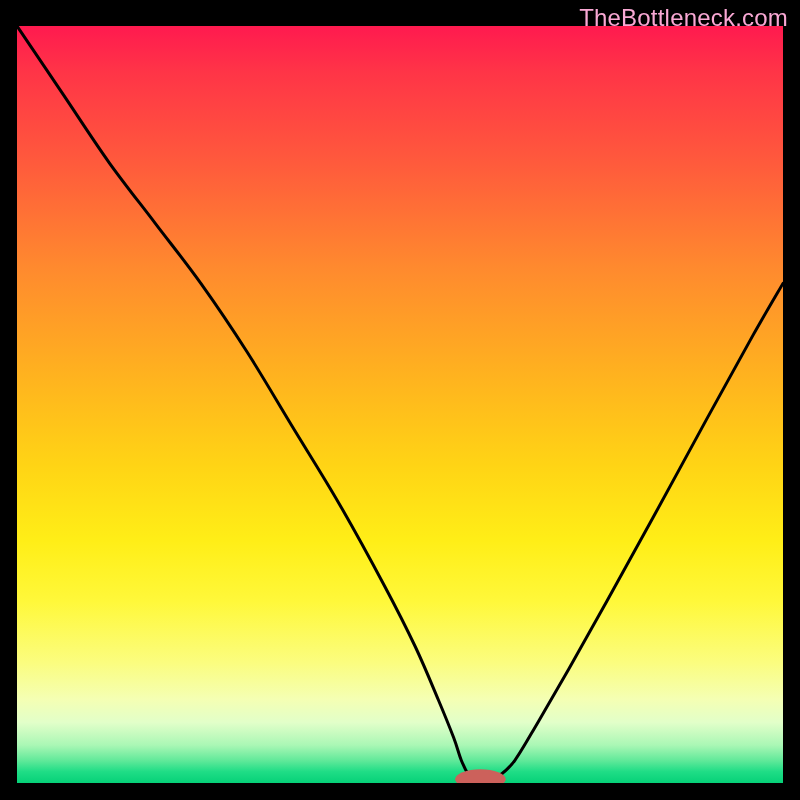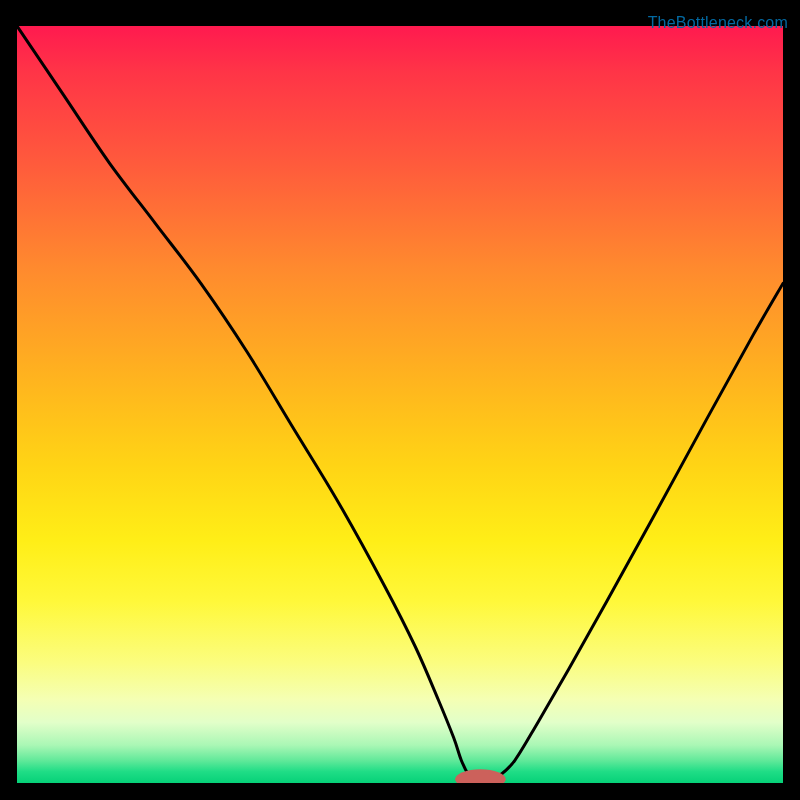--- a/index.html
+++ b/index.html
@@ -58,24 +58,24 @@
     top: 0;
     width: 100%;
     height: 100%;
   }
   .marker {
     fill: #cc615b;
     stroke: none;
   }
   .watermark {
     position: absolute;
-    top: 14px;
+    top: 4px;
     right: 12px;
-    color: #0369a1;
-    font-size: 16px;
+    color: #f9a8d4;
+    font-size: 24px;
     letter-spacing: 0.2px;
     user-select: none;
   }
 </style>
 </head>
 <body>
 
 <div class="frame">
 
   <div class="plot-area">

